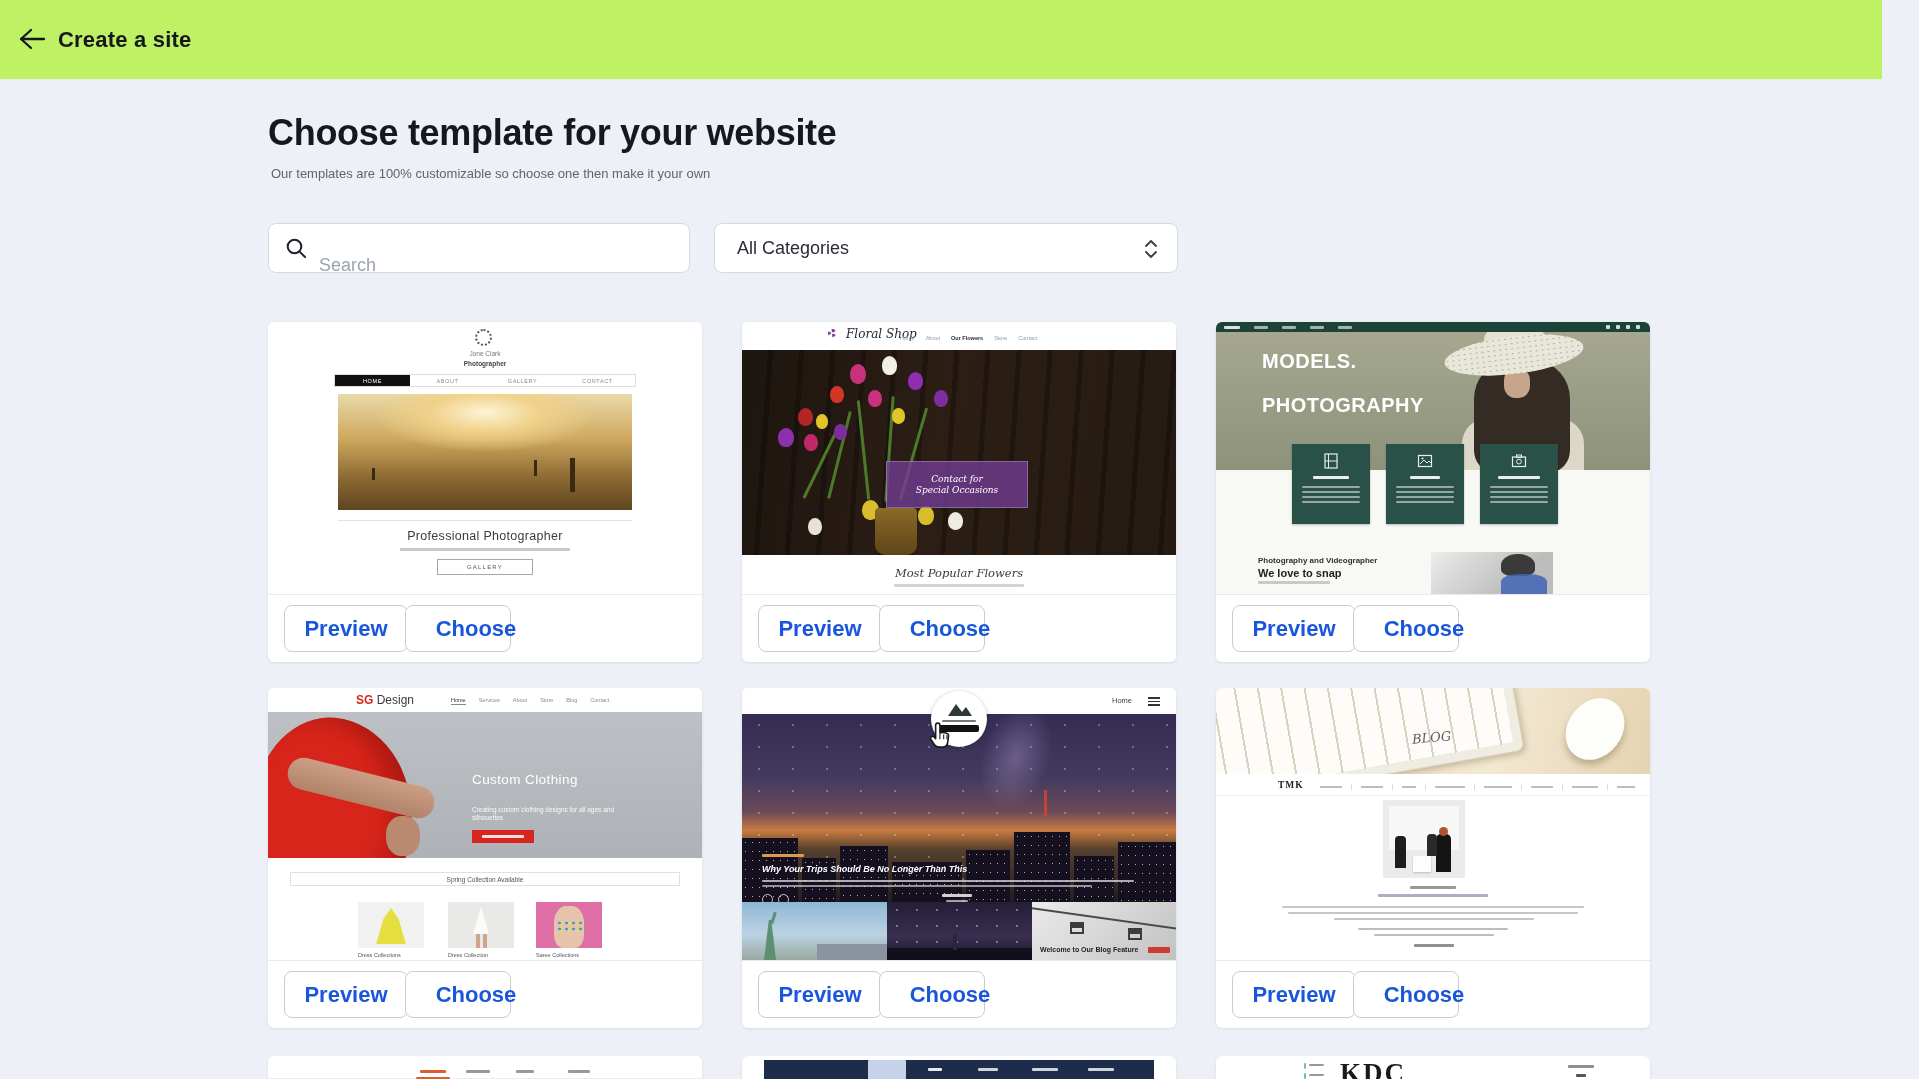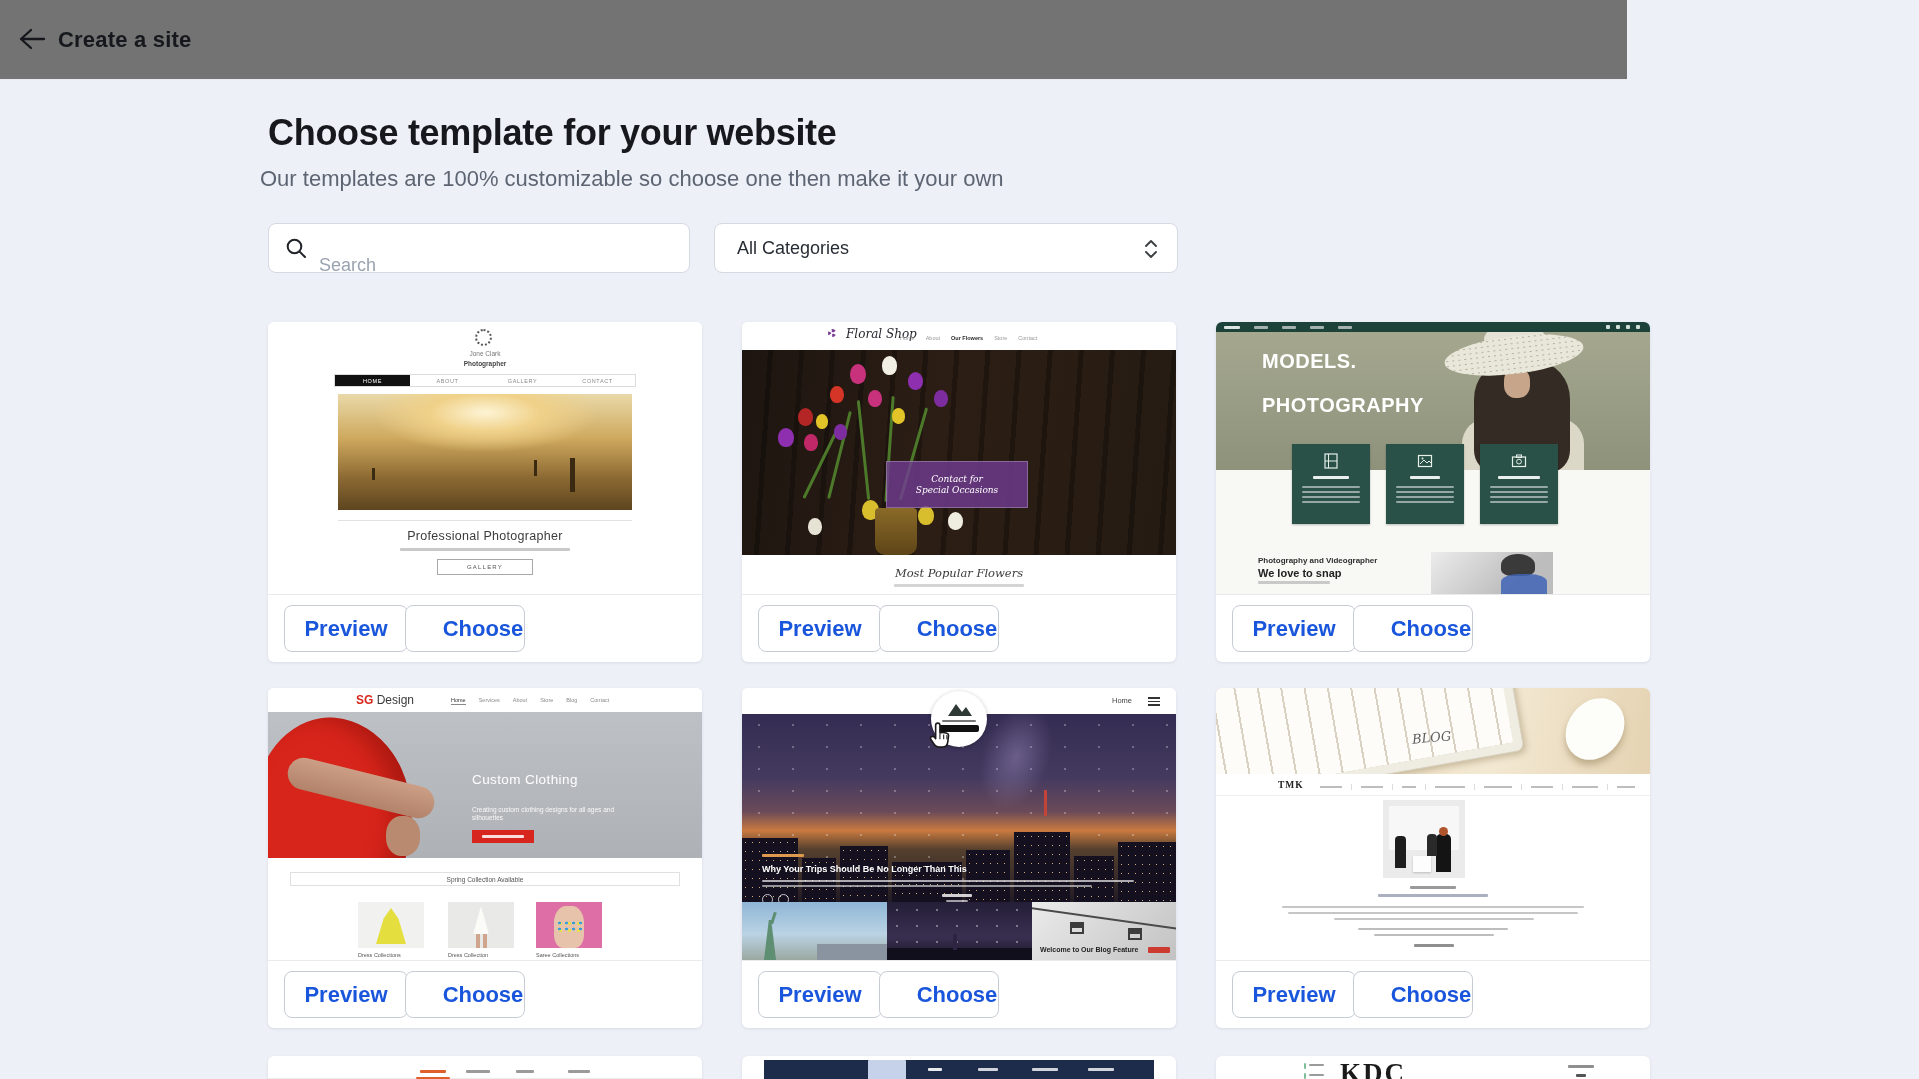--- a/index.html
+++ b/index.html
@@ -1,31 +1,31 @@
 <!DOCTYPE html>
 <html><head>
 <meta charset="utf-8">
 <style>
   * { margin:0; padding:0; box-sizing:border-box; }
   html,body { width:1919px; height:1079px; overflow:hidden;
     font-family:"Liberation Sans", sans-serif; background:#edf0f6; }
   .bar { position:absolute; background:#c9c9c9; border-radius:1px; }
 
   
-  .topbar { position:absolute; left:0; top:0; width:1627px; height:80px;
-    background:#737373; border-bottom:1px solid #e9ebf0; z-index:20; }
+  .topbar { position:absolute; left:0; top:0; width:1882px; height:80px;
+    background:#bef264; border-bottom:1px solid #e9ebf0; z-index:20; }
   .backbtn { position:absolute; left:12px; top:26px; width:40px; height:30px;
     display:flex; align-items:center; justify-content:center; cursor:pointer; }
   .apptitle { position:absolute; left:58px; top:0; height:80px; display:flex;
     align-items:center; font-size:22px; font-weight:700; color:#16181d; letter-spacing:.2px; }
 
   
   .h1 { position:absolute; left:268px; top:112px; font-size:36px; font-weight:700;
     color:#16181d; letter-spacing:-.3px; }
-  .sub { position:absolute; left:260px; top:166px; font-size:22px; color:#5d6573; }
+  .sub { position:absolute; left:271px; top:166px; font-size:13px; color:#5d6573; }
 
   
   .searchbox { position:absolute; left:268px; top:223px; width:422px; height:50px;
     background:#fff; border:1px solid #d5dae2; border-radius:8px; }
   .searchbox svg { position:absolute; left:16px; top:13px; }
   .searchbox input { position:absolute; left:50px; top:18px; width:360px; height:46px;
     border:none; outline:none; font-size:18px; color:#333;
     font-family:"Liberation Sans",sans-serif; background:transparent; }
   .searchbox input::placeholder { color:#9aa3b0; }
   .selectbox { position:absolute; left:714px; top:223px; width:464px; height:50px;
@@ -38,21 +38,21 @@
   .card { position:absolute; width:434px; height:340px; background:#fff;
     border-radius:6px; box-shadow:0 1px 3px rgba(25,39,89,.10); }
   .thumb { position:absolute; left:0; top:0; right:0; height:272px; overflow:hidden;
     border-radius:6px 6px 0 0; background:#fff; }
   .cfoot { position:absolute; left:0; right:0; bottom:0; height:68px;
     border-top:1px solid #e8eaee; }
   .btn { position:absolute; top:10px; height:47px; background:#fff;
     border:1px solid #c7ccd4; border-radius:8px; display:flex; align-items:center;
     justify-content:center; font-size:22px; font-weight:700; color:#1a56db; cursor:pointer; }
   .btn.p { left:16px; width:124px;text-align:center; }
-  .btn.c { left:137px; width:120px;padding-left:36px; }
+  .btn.c { left:137px; width:106px;padding-left:36px; }
   .sliver { position:absolute; width:434px; height:100px; background:#fff;
     border-radius:6px; box-shadow:0 1px 3px rgba(25,39,89,.10); overflow:hidden; }
 
   
   .t1-logo { position:absolute; left:207px; top:7px; width:17px; height:17px;
     border:2px dotted #555; border-radius:50%; }
   .t1-name { position:absolute; left:0; right:0; top:28px; text-align:center;
     font-size:6.5px; color:#777; }
   .t1-role { position:absolute; left:0; right:0; top:38px; text-align:center;
     font-size:6.5px; font-weight:700; color:#444; }
@@ -158,21 +158,21 @@
   .t4cap { position:absolute; top:264px; font-size:5.5px; color:#555; }
 
   
   .t5-head { position:absolute; left:0; top:0; right:0; height:26px; background:#fff; }
   .t5-menu { position:absolute; right:44px; top:8px; font-size:7.5px; color:#444; }
   .t5-burger span { position:absolute; right:16px; width:12px; height:1.6px; background:#333; }
   .t5-logo { position:absolute; left:189px; top:3px; width:56px; height:56px;
     background:#fff; border-radius:50%; z-index:4; box-shadow:0 1px 4px rgba(0,0,0,.25);
     display:flex; flex-direction:column; align-items:center; }
   .t5-photo { position:absolute; left:0; top:26px; right:0; height:188px; overflow:hidden;
-    background:linear-gradient(180deg,#342c52 0%, #443a60 34%, #6b4a58 52%, #c97a40 62%, #55402e 72%, #221b24 100%); }
+    background:linear-gradient(180deg,#342c52 0%, #443a60 34%, #6b4a58 52%, #c97a40 62%, #55402e 72%, #221b24 100%);font-style:italic; }
   .t5-stars { position:absolute; inset:0;
     background-image:radial-gradient(circle, rgba(255,255,255,.55) .6px, transparent 1px);
     background-size:34px 22px; opacity:.7; }
   .t5-milky { position:absolute; left:210px; top:-10px; width:120px; height:130px;
     background:radial-gradient(ellipse 40% 60% at 50% 40%, rgba(220,200,255,.28), transparent 70%);
     transform:rotate(18deg); }
   .t5-bld { position:absolute; bottom:0; background:#141020;
     background-image:radial-gradient(circle, rgba(255,215,140,.8) .7px, transparent 1px);
     background-size:7px 9px; }
   .t5-spire { position:absolute; left:302px; bottom:86px; width:3px; height:26px; background:#c24438; }

